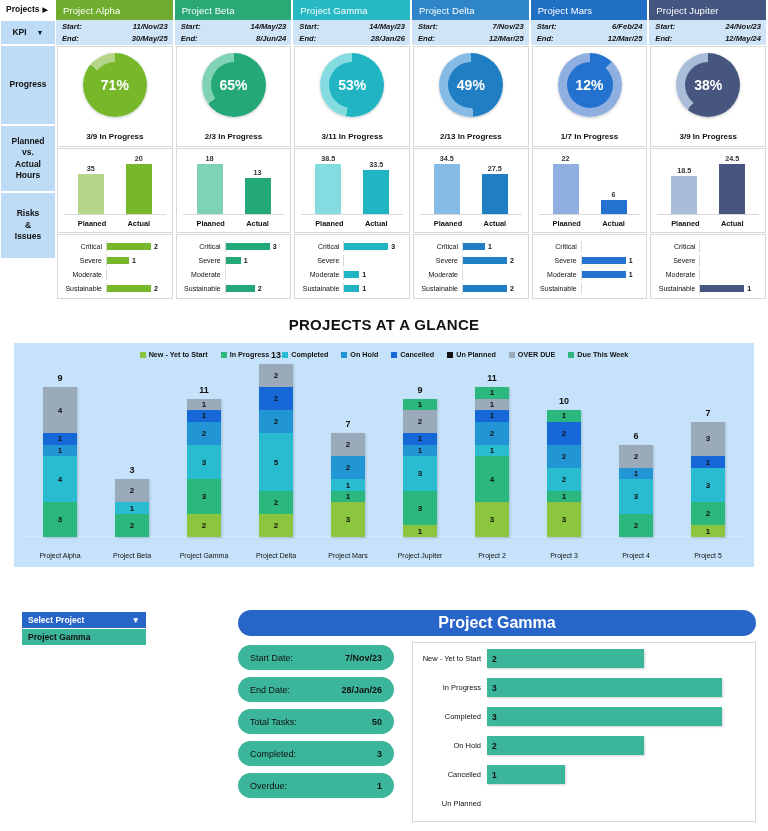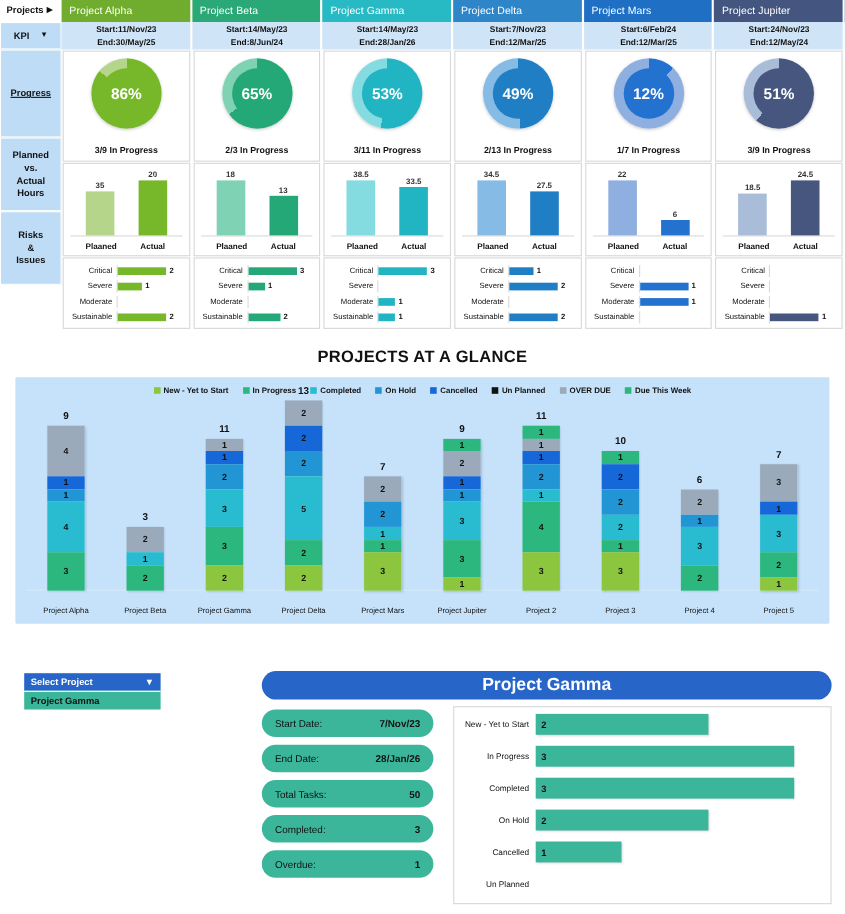--- a/index.html
+++ b/index.html
@@ -21,40 +21,40 @@
     border: 1px solid #ffffff;
     display: flex; align-items: center; justify-content: center;
     text-align: center;
     font-weight: bold;
     font-size: 8.5px;
     color: #111;
     line-height: 1.35;
   }
   .rowlabel.hdr1 { background:#ffffff; height: 20px; justify-content: flex-start; padding-left:6px; border:none;}
   .rowlabel.hdr2 { background:#bedcf5; height: 25px; }
-  .rowlabel.r-progress { height: 80px; text-decoration: underline; }
+  .rowlabel.r-progress { height: 80px; }
   .rowlabel.r-hours { height: 67px; }
   .rowlabel.r-risks { height: 67px; }
   .caret-r { font-size: 7px; margin-left: 3px; }
   .caret-d { font-size: 7px; margin-left: 10px; }
 
   #kpi-cols { display: flex; flex: 1; }
   .kpi-col { flex: 1 1 0; min-width: 0; }
 
   .proj-hdr {
     height: 20px; display: flex; align-items: center;
     padding-left: 7px; color: #fff; font-size: 9.5px; font-weight: 500;
     border-right: 2px solid #fff;
     letter-spacing: .1px;
   }
   .dates {
     height: 25px; background: #cfe4f7; border-right: 2px solid #fff;
     padding: 1px 5px 0 6px; font-size: 7.6px; font-weight: bold; color:#111;
   }
-  .dates .drow { display: flex; justify-content: center; line-height: 12px; }
+  .dates .drow { display: flex; justify-content: space-between; line-height: 12px; font-style: italic; }
 
   .cellbox {
     border: 1px solid #d8d8d8; background: #fff;
     margin: 1px 2px 1px 1px;
     position: relative;
   }
   .cell-progress { height: 101px; }
   .cell-hours    { height: 85px; }
   .cell-risks    { height: 65px; }
 
@@ -183,21 +183,21 @@
           </div>
           <div class="drow">
             <span>End:</span>
             <span>30/May/25</span>
           </div>
         </div>
         <div class="cellbox cell-progress">
           <div class="donut-wrap">
             <div class="donut" style="background: conic-gradient(#76b82a 0deg 309.6deg, #b5d58a 309.6deg 360deg); box-shadow: 0 1px 3px rgba(0,0,0,.22);">
               <div class="hole" style="background:#76b82a;">
-                <span class="pctlbl">86%</span>
+                <span class="pctlbl">71%</span>
               </div>
             </div>
           </div>
           <div class="inprog">3/9 In Progress</div>
         </div>
         <div class="cellbox cell-hours">
           <div class="pva">
             <div class="pva-bars">
               <div class="pva-item">
                 <span class="pva-val">35</span>
@@ -540,21 +540,21 @@
           </div>
           <div class="drow">
             <span>End:</span>
             <span>12/May/24</span>
           </div>
         </div>
         <div class="cellbox cell-progress">
           <div class="donut-wrap">
             <div class="donut" style="background: conic-gradient(#46567f 0deg 219.6deg, #a9bcd8 219.6deg 360deg); box-shadow: 0 1px 3px rgba(0,0,0,.22);">
               <div class="hole" style="background:#46567f;">
-                <span class="pctlbl">51%</span>
+                <span class="pctlbl">38%</span>
               </div>
             </div>
           </div>
           <div class="inprog">3/9 In Progress</div>
         </div>
         <div class="cellbox cell-hours">
           <div class="pva">
             <div class="pva-bars">
               <div class="pva-item">
                 <span class="pva-val">18.5</span>

